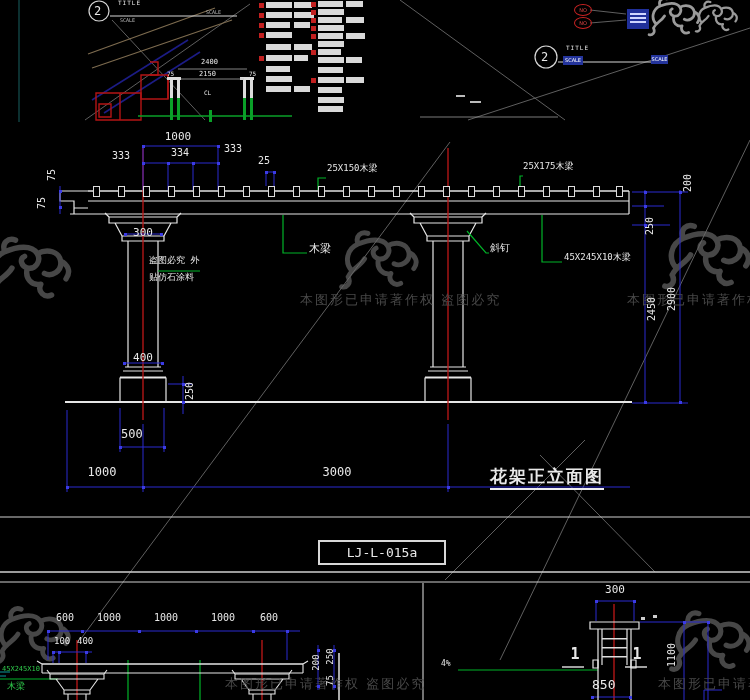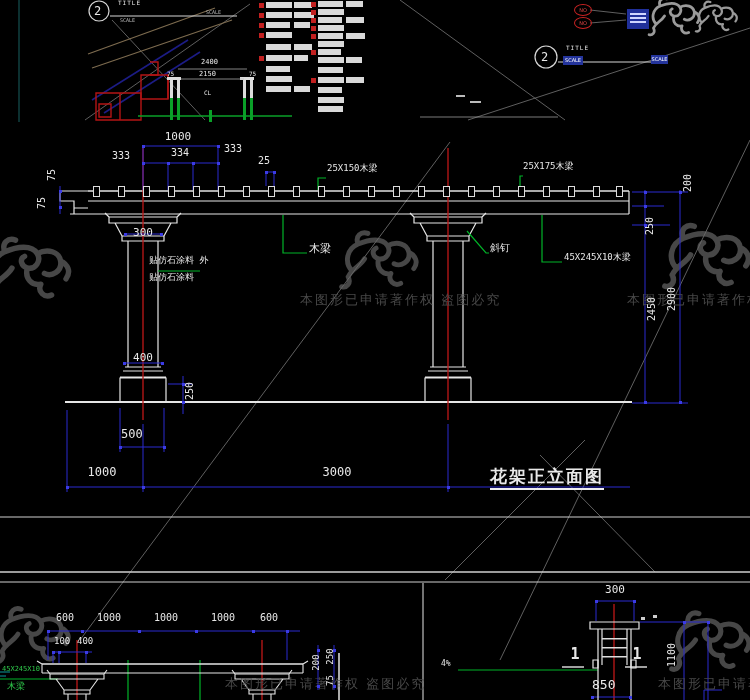--- a/index.html
+++ b/index.html
@@ -327,24 +327,25 @@
   <div class="t rot" style="left:673px;top:178px;width:30px;font-size:10px;">200</div>
   <div class="t rot" style="left:635px;top:221px;width:30px;font-size:10px;">250</div>
   <div class="t rot" style="left:632px;top:304px;width:40px;font-size:10px;">2450</div>
   <div class="t rot" style="left:652px;top:294px;width:40px;font-size:10px;">2900</div>
 
   <div class="t" style="left:327px;top:164px;font-size:9px;">25X150木梁</div>
   <div class="t" style="left:523px;top:162px;font-size:9px;">25X175木梁</div>
   <div class="t" style="left:309px;top:243px;font-size:11px;">木梁</div>
   <div class="t" style="left:490px;top:243px;font-size:10px;text-align:center;">斜钉</div>
   <div class="t" style="left:564px;top:253px;font-size:9px;">45X245X10木梁</div>
-  <div class="t" style="left:149px;top:256px;font-size:9px;">贴仿石涂料 外</div>
+  <div class="t" style="left:149px;top:256px;font-size:9px;">盗图必究 外</div>
   <div class="t" style="left:149px;top:273px;font-size:9px;">贴仿石涂料</div>
 
   <div class="t caption" style="left:490px;top:468px;font-size:17px;">花架正立面图</div>
+  <div class="codeBox" style="left:318px;top:540px;width:124px;height:21px;font-size:13px;line-height:21px;z-index:3;">LJ-L-015a</div>
 
   <div class="wm" style="left:300px;top:291px;">本图形已申请著作权 盗图必究</div>
   <div class="wm" style="left:627px;top:291px;">本图形已申请著作权 盗图必究</div>
   <div class="wm" style="left:225px;top:675px;">本图形已申请著作权 盗图必究</div>
   <div class="wm" style="left:658px;top:675px;">本图形已申请著作权 盗图必究</div>
 
   <div class="t ctr" style="left:53px;top:613px;width:24px;font-size:10px;">600</div>
   <div class="t ctr" style="left:94px;top:613px;width:30px;font-size:10px;">1000</div>
   <div class="t ctr" style="left:151px;top:613px;width:30px;font-size:10px;">1000</div>
   <div class="t ctr" style="left:208px;top:613px;width:30px;font-size:10px;">1000</div>

